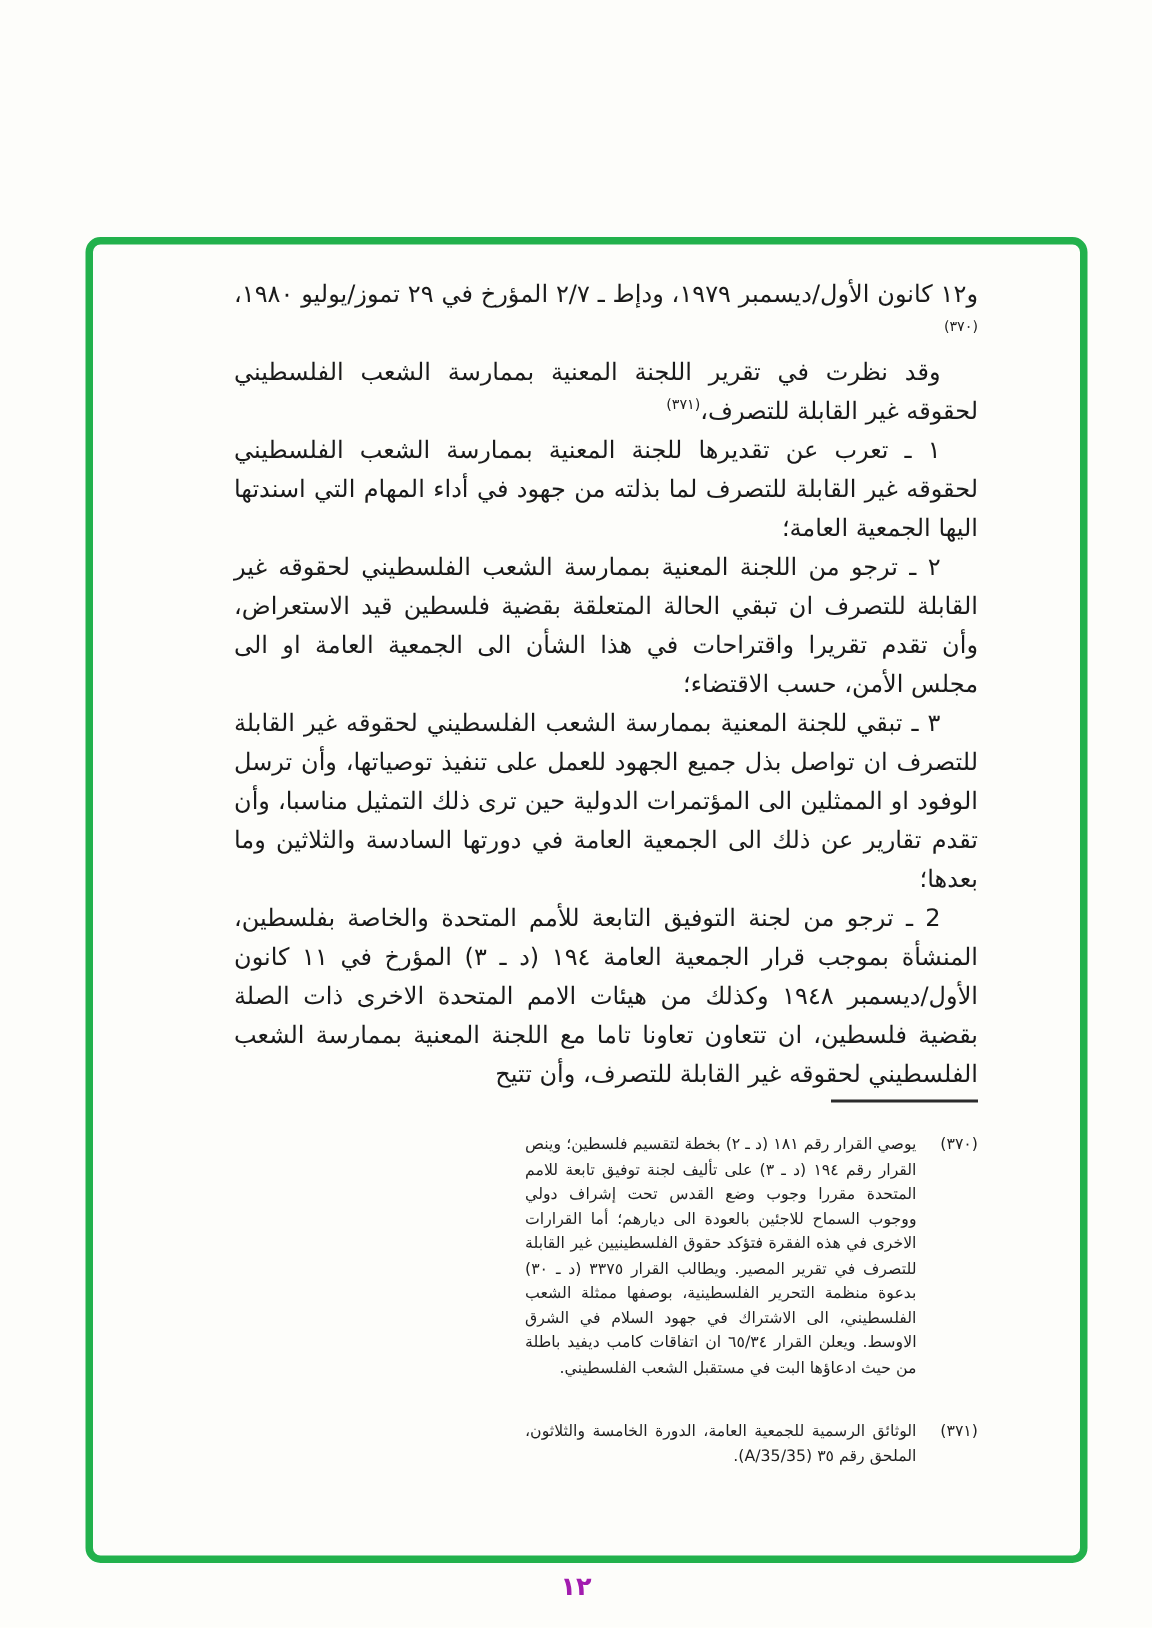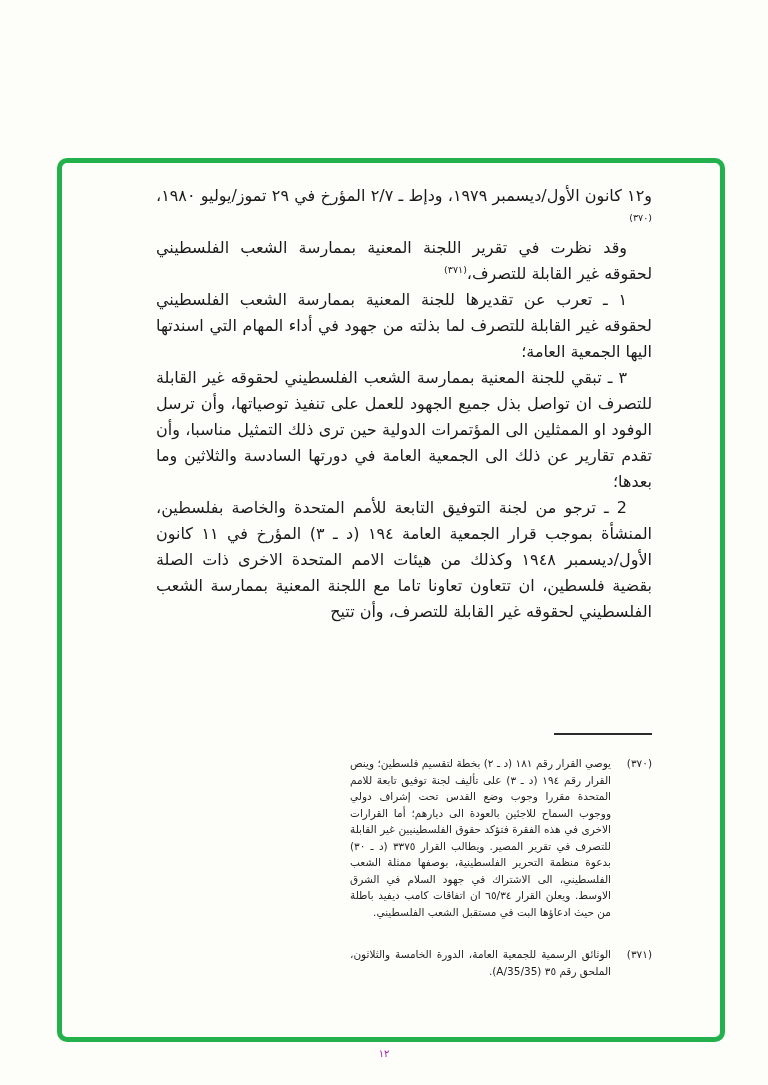--- a/index.html
+++ b/index.html
@@ -59,35 +59,36 @@
     font-size: 10.5px; line-height: 16.5px;
     text-align: justify;
     margin-bottom: 26px;
     color: #1f1f1f;
   }
   .fn-marker { flex: 0 0 32px; white-space: nowrap; }
   .fn-text { flex: 1; }
   .page-number {
     position: absolute; top: 1048px; left: 0;
     width: 100%; text-align: center;
-    font-size: 10px; font-weight: normal; color: #a21caf;
+    font-size: 17px; font-weight: bold; color: #a21caf;
   }
 </style>
 </head>
 <body>
 
 <div class="page">
 
 
   <div class="green-box" id="green-box" style="border-color: rgb(34, 177, 76);">
 
     <div class="body-text" id="paragraphs">
         <p class=""><span>و١٢ كانون الأول/ديسمبر ١٩٧٩، ودإط ـ ٢/٧ المؤرخ في ٢٩ تموز/يوليو ١٩٨٠،</span><sup class="fnref">(٣٧٠)</sup></p>
         <p class="indent"><b>وقد نظرت</b><span> في تقرير اللجنة المعنية بممارسة الشعب الفلسطيني لحقوقه غير القابلة للتصرف،</span><sup class="fnref">(٣٧١)</sup></p>
         <p class="indent"><span>١ ـ </span><b>تعرب عن تقديرها</b><span> للجنة المعنية بممارسة الشعب الفلسطيني لحقوقه غير القابلة للتصرف لما بذلته من جهود في أداء المهام التي اسندتها اليها الجمعية العامة؛</span></p>
+        <p class="indent"><span>٢ ـ </span><b>ترجو</b><span> من اللجنة المعنية بممارسة الشعب الفلسطيني لحقوقه غير القابلة للتصرف ان تبقي الحالة المتعلقة بقضية فلسطين قيد الاستعراض، وأن تقدم تقريرا واقتراحات في هذا الشأن الى الجمعية العامة او الى مجلس الأمن، حسب الاقتضاء؛</span></p>
         <p class="indent"><span>٣ ـ </span><b>تبقي</b><span> للجنة المعنية بممارسة الشعب الفلسطيني لحقوقه غير القابلة للتصرف ان تواصل بذل جميع الجهود للعمل على تنفيذ توصياتها، وأن ترسل الوفود او الممثلين الى المؤتمرات الدولية حين ترى ذلك التمثيل مناسبا، وأن تقدم تقارير عن ذلك الى الجمعية العامة في دورتها السادسة والثلاثين وما بعدها؛</span></p>
         <p class="indent"><span>2 ـ </span><b>ترجو</b><span> من لجنة التوفيق التابعة للأمم المتحدة والخاصة بفلسطين، المنشأة بموجب قرار الجمعية العامة ١٩٤ (د ـ ٣) المؤرخ في ١١ كانون الأول/ديسمبر ١٩٤٨ وكذلك من هيئات الامم المتحدة الاخرى ذات الصلة بقضية فلسطين، ان تتعاون تعاونا تاما مع اللجنة المعنية بممارسة الشعب الفلسطيني لحقوقه غير القابلة للتصرف، وأن تتيح</span></p>
       </div>
 
     <div class="fn-divider"></div>
 
     <div class="footnotes" id="footnotes">
         <div class="footnote">
           <span class="fn-marker">(٣٧٠)</span>
           <span class="fn-text">يوصي القرار رقم ١٨١ (د ـ ٢) بخطة لتقسيم فلسطين؛ وينص القرار رقم ١٩٤ (د ـ ٣) على تأليف لجنة توفيق تابعة للامم المتحدة مقررا وجوب وضع القدس تحت إشراف دولي ووجوب السماح للاجئين بالعودة الى ديارهم؛ أما القرارات الاخرى في هذه الفقرة فتؤكد حقوق الفلسطينيين غير القابلة للتصرف في تقرير المصير. ويطالب القرار ٣٣٧٥ (د ـ ٣٠) بدعوة منظمة التحرير الفلسطينية، بوصفها ممثلة الشعب الفلسطيني، الى الاشتراك في جهود السلام في الشرق الاوسط. ويعلن القرار ٦٥/٣٤ ان اتفاقات كامب ديفيد باطلة من حيث ادعاؤها البت في مستقبل الشعب الفلسطيني.</span>

